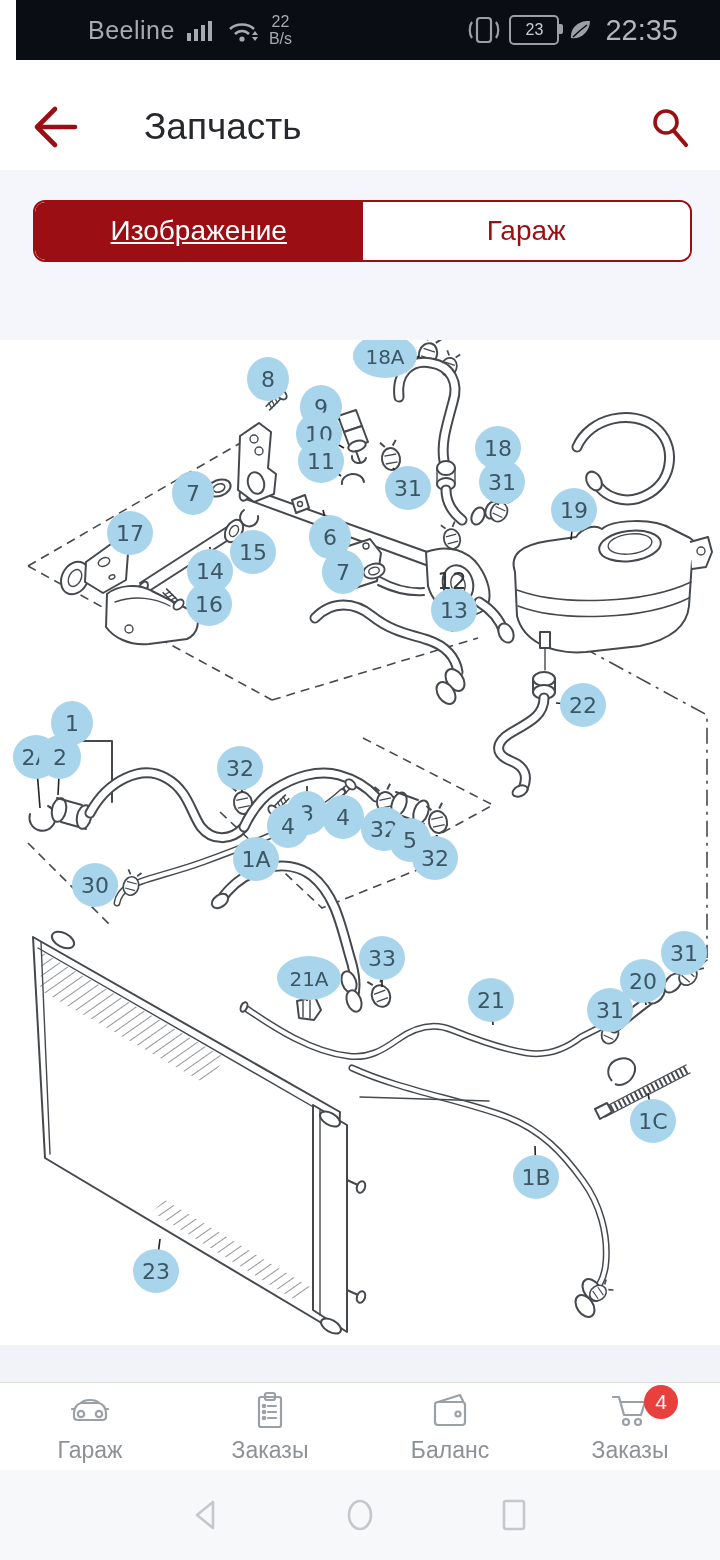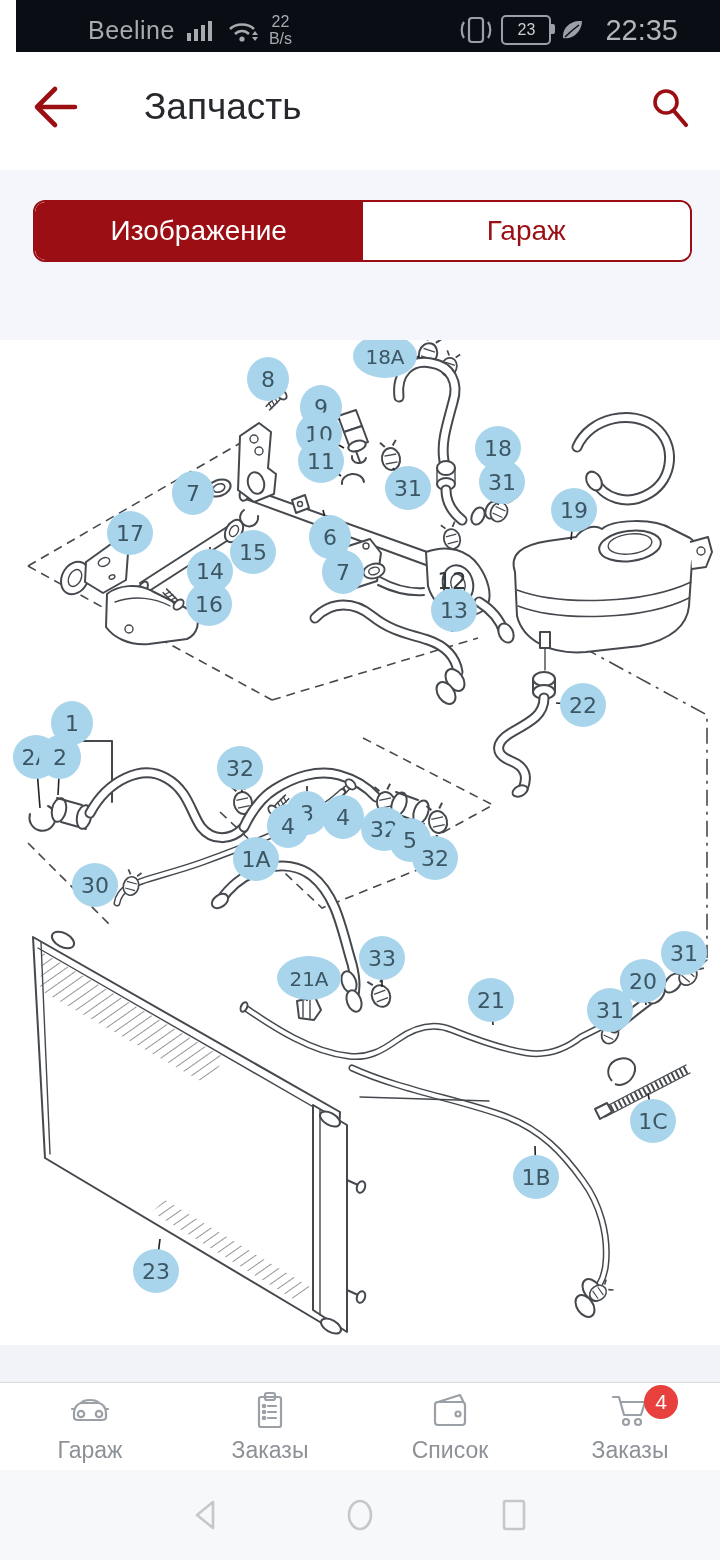--- a/index.html
+++ b/index.html
@@ -9,37 +9,37 @@
   
   .statusbar{position:absolute;top:0;left:16px;width:720px;height:60px;background:#0a0d14;
              display:flex;align-items:center;justify-content:space-between;color:#a6abb0;}
   .sb-left{display:flex;align-items:center;gap:10px;padding-left:72px;}
   .sb-right{display:flex;align-items:center;gap:8px;padding-right:58px;}
   .sb-carrier{font-size:25px;letter-spacing:.5px;}
   .sb-speed{font-size:16px;line-height:17px;text-align:center;color:#a6abb0;}
   .sb-batt{position:relative;width:46px;height:26px;border:2px solid #9aa0a6;border-radius:5px;
            display:flex;align-items:center;justify-content:center;font-size:16px;color:#c9ccd0;}
   .sb-batt:after{content:"";position:absolute;right:-6px;top:7px;width:4px;height:10px;background:#9aa0a6;border-radius:0 2px 2px 0;}
-  .sb-time{font-size:29px;color:#b2b6ba;margin-left:12px;}
+  .sb-time{font-size:29px;color:#b2b6ba;margin-left:4px;}
 
   
-  .appbar{position:absolute;top:52px;left:0;width:720px;height:110px;background:#ffffff;
+  .appbar{position:absolute;top:72px;left:0;width:720px;height:110px;background:#ffffff;
           display:flex;align-items:center;}
   .back-btn{width:110px;height:110px;display:flex;align-items:center;justify-content:center;cursor:pointer;}
   .page-title{font-size:37px;font-weight:500;color:#26282b;margin-left:34px;flex:1;}
   .search-btn{width:100px;height:110px;display:flex;align-items:center;justify-content:center;cursor:pointer;}
 
   
   .tabsection{position:absolute;top:170px;left:0;width:720px;height:170px;background:#f5f6fb;}
   .segmented{position:absolute;top:30px;left:33px;width:655px;height:58px;border:2px solid #9b0e13;
              border-radius:12px;display:flex;overflow:hidden;background:#fff;}
   .seg{flex:1;display:flex;align-items:center;justify-content:center;font-size:28px;cursor:pointer;}
   .seg.active{background:#9b0e13;color:#ffffff;border-radius:0 10px 10px 0;}
   .seg.inactive{background:#ffffff;color:#9b0e13;}
-  .seg.left.active{border-radius:10px 0 0 10px;}
+  .seg.left.active{border-radius:10px 0 0 10px;text-decoration:underline;}
 
   
   .diagram{position:absolute;top:340px;left:0;width:720px;height:1005px;background:#ffffff;}
   .diagram svg{display:block;}
   .ln{stroke:#45494e;stroke-width:2;fill:none;stroke-linecap:round;stroke-linejoin:round;}
   .lnf{stroke:#45494e;stroke-width:2;fill:#ffffff;stroke-linejoin:round;}
   .thin{stroke-width:1.4;}
   .dash{stroke:#45494e;stroke-width:1.6;fill:none;stroke-dasharray:9 6;}
   .dashdot{stroke:#45494e;stroke-width:1.6;fill:none;stroke-dasharray:16 6 3 6;}
   .dash2{stroke:#45494e;stroke-width:1.8;fill:none;stroke-dasharray:5 4;}
@@ -583,21 +583,21 @@
           <line x1="20" y1="29" x2="28" y2="29"></line>
       </svg>
       <span class="nav-label">Заказы</span>
     </div>
     <div class="nav-item">
       <svg class="navicon" width="44" height="44">
         <rect x="7" y="13" width="30" height="23" rx="3"></rect>
         <path d="M10,13 L32,6 L35,12"></path>
         <circle cx="30" cy="25" r="2.5"></circle>
       </svg>
-      <span class="nav-label">Список</span>
+      <span class="nav-label">Баланс</span>
     </div>
     <div class="nav-item">
       <svg class="navicon" width="44" height="44">
         <path d="M5,8 H11 L16,26 H33 L37,13 H13"></path>
         <circle cx="18" cy="33" r="3"></circle>
           <circle cx="30" cy="33" r="3"></circle>
       </svg>
       <span class="nav-label">Заказы</span>
       <div class="nav-badge">4</div>
     </div>

